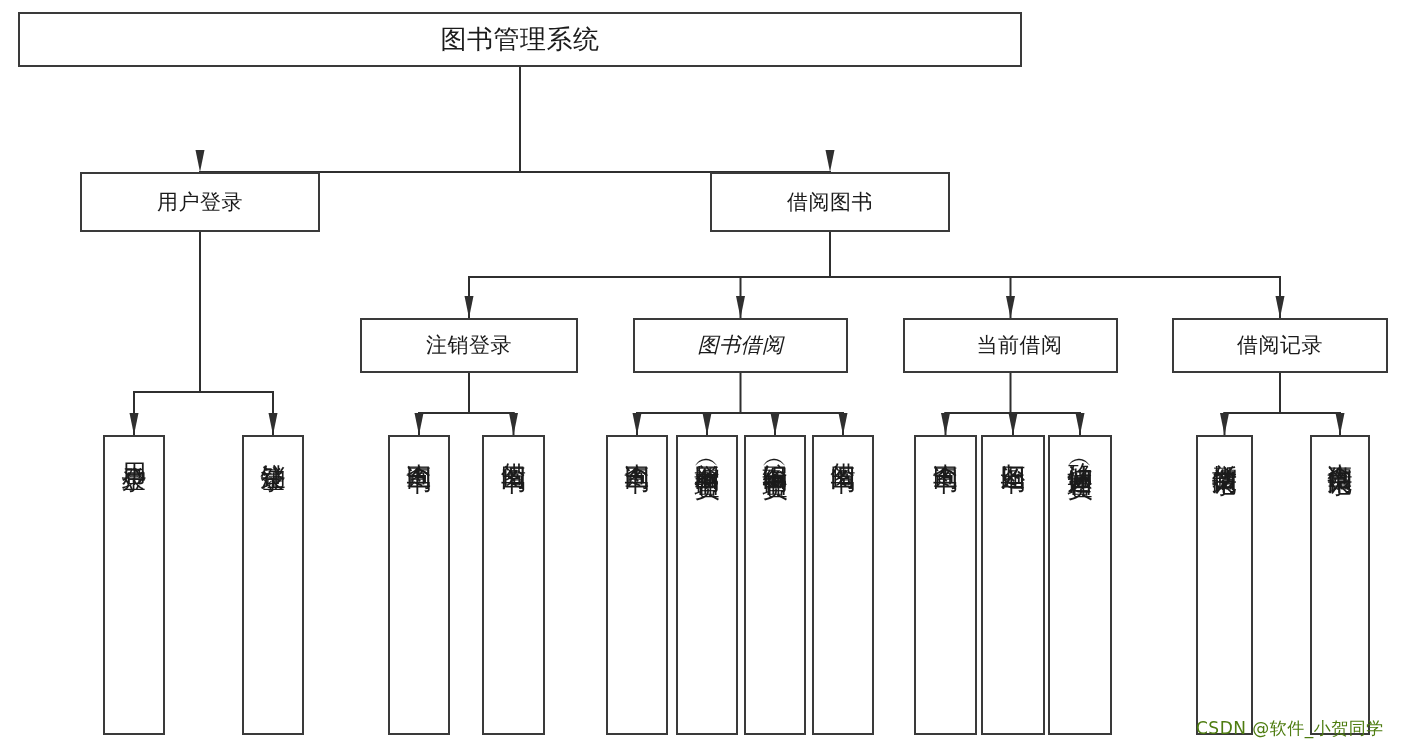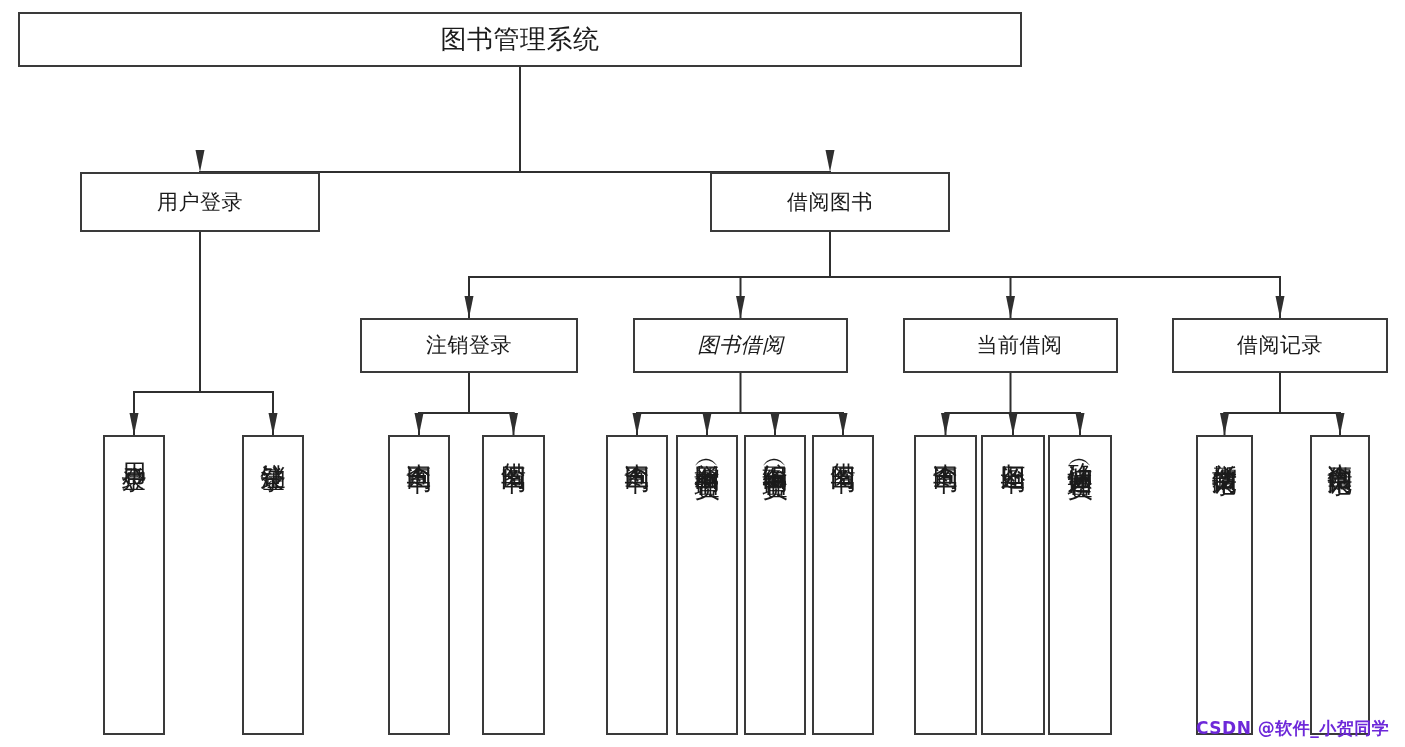--- a/index.html
+++ b/index.html
@@ -189,15 +189,15 @@
         <span class="node-label">确认归还（管理员）</span>
       </div>
       <div class="node level-3 vert" style="left: 1196px; top: 435px; width: 57px; height: 300px;">
         <span class="node-label">新增借阅记录</span>
       </div>
       <div class="node level-3 vert" style="left: 1310px; top: 435px; width: 60px; height: 300px;">
         <span class="node-label">查询借阅记录</span>
       </div>
     </div>
 
-  <div class="watermark" style="left: 1196px; top: 717px; color: #6d28d9; font-weight: bold;">CSDN @软件_小贺同学</div>
+  <div class="watermark" style="left: 1196px; top: 717px; color: #4d7c0f;">CSDN @软件_小贺同学</div>
 
 </div>
 
 </body></html>

